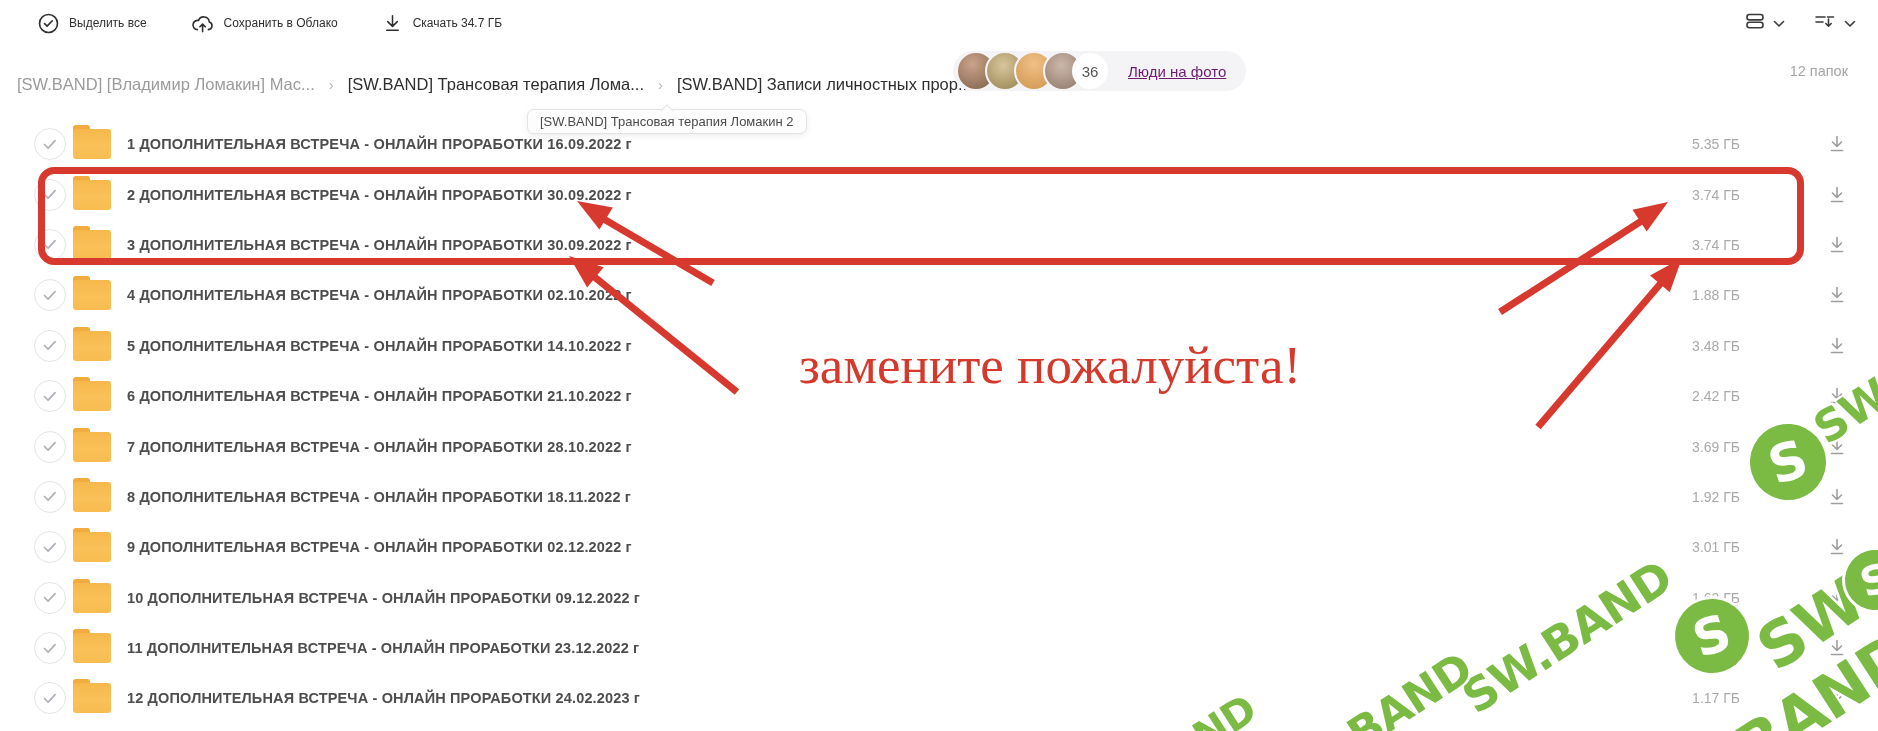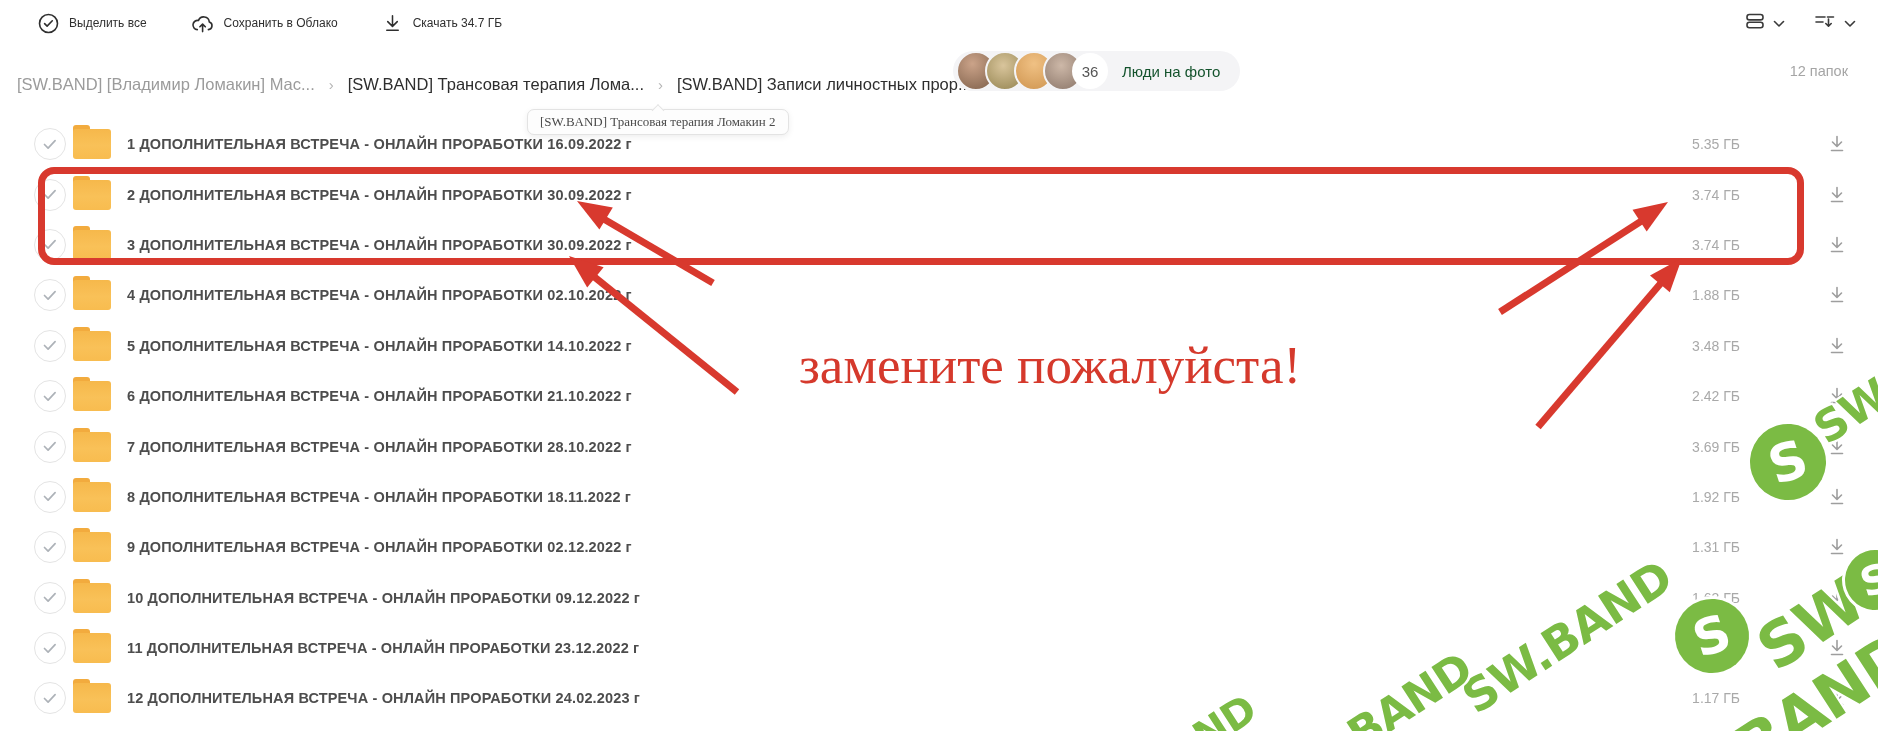--- a/index.html
+++ b/index.html
@@ -22,28 +22,28 @@
   .crumb-sep{color:#b5b5b5;font-size:15px;transform:translateY(-1px);}
   .people-pill{position:absolute;left:953px;top:3px;height:40px;background:#f4f4f6;border-radius:22px;
                display:flex;align-items:center;padding:0 20px 0 3px;cursor:pointer;}
   .avatar{width:36px;height:36px;border-radius:50%;border:2px solid #f4f4f6;margin-right:-11px;position:relative;}
   .av1{background:radial-gradient(circle at 40% 30%,#cba389,#7d5f49);}
   .av2{background:radial-gradient(circle at 45% 35%,#d9c59c,#93834f);}
   .av3{background:radial-gradient(circle at 50% 30%,#f0c184,#cf9550);}
   .av4{background:radial-gradient(circle at 45% 35%,#cdb8a8,#8a7568);}
   .people-count{width:36px;height:36px;border-radius:50%;background:#fff;display:flex;align-items:center;justify-content:center;
                 font-size:15px;color:#555;position:relative;z-index:1;}
-  .people-label{margin-left:14px;font-size:15px;color:#14532d;}
+  .people-label{margin-left:20px;font-size:15px;color:#701a75;text-decoration:underline;}
   .folder-count{position:absolute;right:30px;top:0;height:46px;display:flex;align-items:center;
                 font-size:14.5px;color:#a5a5a5;}
 
   
   .tooltip{position:absolute;left:527px;top:109px;z-index:4;background:#fdfdfd;border:1px solid #e3e3e3;
            border-radius:7px;padding:4px 12px;font-size:13px;color:#4a4a4a;box-shadow:0 2px 6px rgba(0,0,0,.07);
-           white-space:nowrap;font-family:Liberation Serif, serif;}
+           white-space:nowrap;}
   .tooltip:before{content:"";position:absolute;left:50%;top:-4px;width:8px;height:8px;background:#fdfdfd;
                   border-left:1px solid #e3e3e3;border-top:1px solid #e3e3e3;transform:translateX(-50%) rotate(45deg);}
 
   
   .file-list{position:absolute;left:0;top:119px;width:1878px;z-index:1;}
   .file-row{position:relative;height:50.4px;cursor:pointer;}
   .checkbox{position:absolute;left:34px;top:50%;transform:translateY(-50%);width:30px;height:30px;border-radius:50%;
             border:1.5px solid #e4e4e4;background:#fff;display:flex;align-items:center;justify-content:center;}
   .folder-icon{position:absolute;left:73px;top:50%;transform:translateY(-50%);width:38px;height:30px;}
   .folder-tab{position:absolute;left:0;top:-4px;width:17px;height:9px;border-radius:3px 3px 0 0;background:#f2ab3e;}
@@ -322,21 +322,21 @@
       <span class="checkbox">
         <svg width="14" height="11" viewBox="0 0 14 11">
             <path d="M1.5 5.5 l3.6 3.6 l7 -7.4" fill="none" stroke="#adb2b8" stroke-width="1.7" stroke-linecap="round" stroke-linejoin="round"></path>
           </svg>
       </span>
       <span class="folder-icon">
         <span class="folder-tab"></span>
           <span class="folder-body"></span>
       </span>
       <span class="file-name">9 ДОПОЛНИТЕЛЬНАЯ ВСТРЕЧА - ОНЛАЙН ПРОРАБОТКИ 02.12.2022 г</span>
-      <span class="file-size">1.31 ГБ</span>
+      <span class="file-size">3.01 ГБ</span>
       <span class="row-download">
         <svg width="22" height="22" viewBox="0 0 22 22">
             <path d="M11 3.5 v9.5 M6.5 9 l4.5 4.5 l4.5 -4.5" fill="none" stroke="#9e9e9e" stroke-width="1.6" stroke-linecap="round" stroke-linejoin="round"></path>
             <path d="M5.5 17.5 h11" stroke="#9e9e9e" stroke-width="1.6" stroke-linecap="round"></path>
           </svg>
       </span>
     </div>
 
     <div class="file-row">
       <span class="checkbox">

